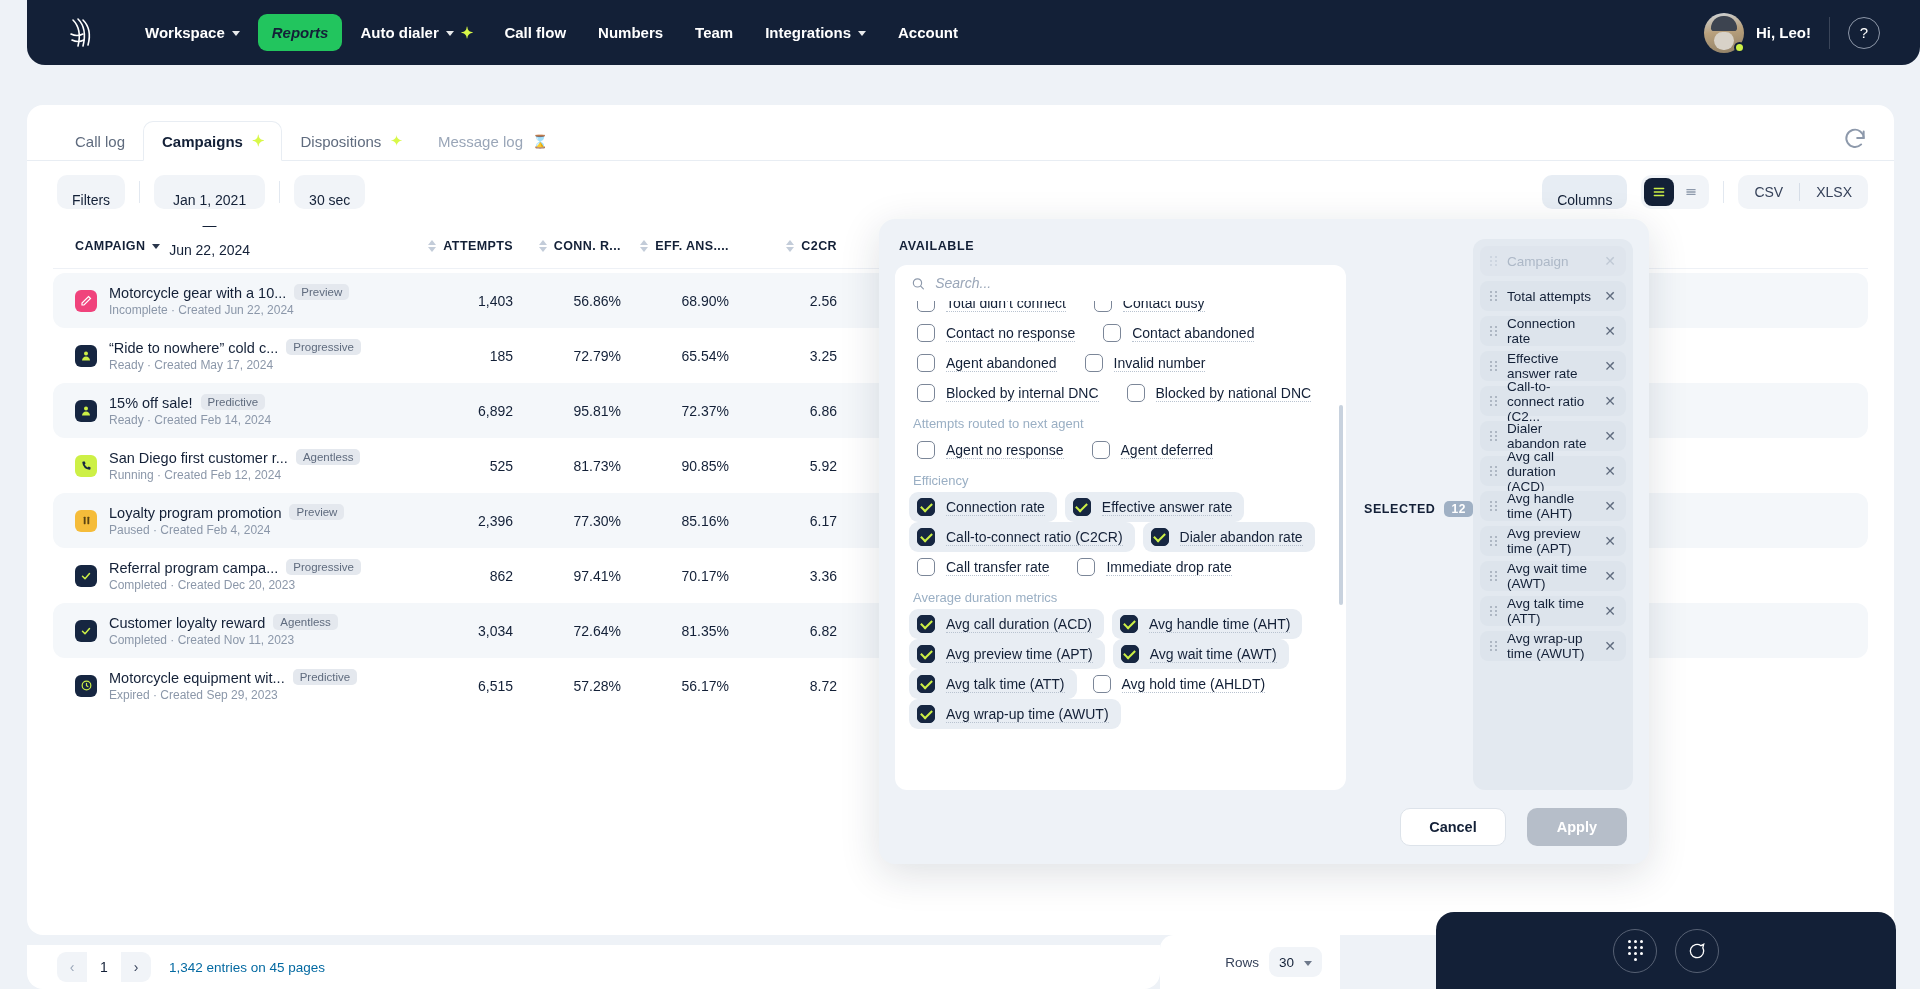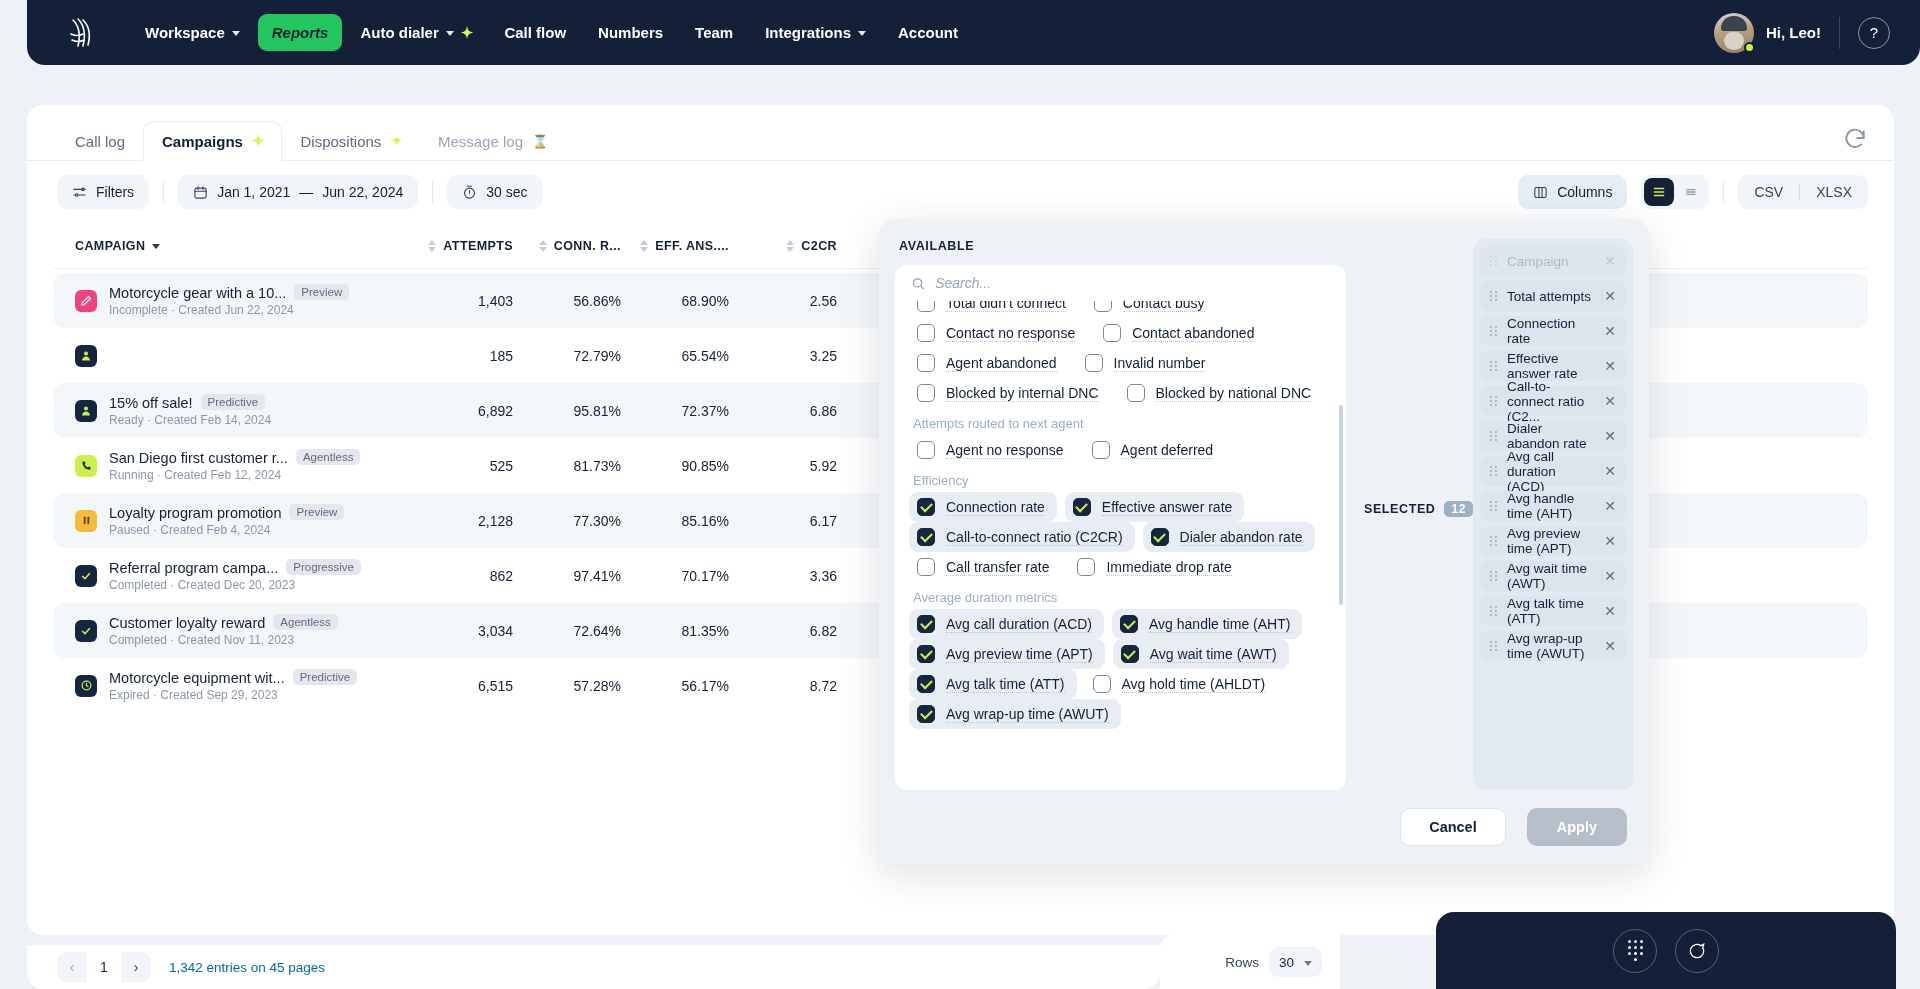--- a/index.html
+++ b/index.html
@@ -21,21 +21,21 @@
   .navitems { display: flex; align-items: center; margin-left: 30px; gap: 4px; }
   .navitem {
     color: #fff; font-size: 15px; font-weight: 600;
     padding: 10px 14px; border-radius: 9px; white-space: nowrap;
     display: flex; align-items: center; gap: 7px; cursor: pointer;
   }
   .navitem.active { background: #22c55e; color: #132037; font-style: italic; }
   .caret { width: 0; height: 0; border-left: 4.5px solid transparent; border-right: 4.5px solid transparent;
            border-top: 5px solid currentColor; opacity: .9; display:inline-block; margin-top:2px;}
   .sparkle { color: #d8f848; font-size: 15px; letter-spacing: -1px; }
-  #navright { margin-left: auto; display: flex; align-items: center; padding-right: 30px; }
+  #navright { margin-left: auto; display: flex; align-items: center; padding-right: 40px; }
   #avatar-wrap { position: relative; width: 40px; height: 40px; }
   #avatar {
     width: 40px; height: 40px; border-radius: 50%;
     background: linear-gradient(170deg,#cfd6dd 0%,#b9a17d 45%,#8f7f66 100%);
     overflow: hidden; position: relative;
   }
   #avatar:before { content:""; position:absolute; left:7px; top:3px; width:26px; height:15px;
     background:#3d4450; border-radius:13px 13px 3px 3px; }
   #avatar:after { content:""; position:absolute; left:10px; top:19px; width:20px; height:18px;
     background:#d8d2c8; border-radius:9px 9px 10px 10px; }
@@ -61,21 +61,21 @@
   .tab.active { color: #132037; font-weight: 700; background: #fff;
     border: 1px solid #e8edf3; border-bottom-color: #fff; }
   .tab.muted { color: #9aa6b8; }
   #refresh-btn { position: absolute; right: 26px; bottom: 8px; width: 26px; height: 26px;
     color: #8d99ab; cursor: pointer; }
 
   
   #toolbar { height: 62px; display: flex; align-items: center; padding: 0 26px 0 30px; gap: 0; }
   .chip {
     background: #f1f4f8; border-radius: 10px; height: 34px; display: flex; align-items: center;
-    gap: 9px; padding: 8px 15px; font-size: 14px; color: #132037; cursor: pointer; white-space: nowrap;
+    gap: 9px; padding: 8px 15px; font-size: 14px; color: #132037; cursor: pointer; white-space: nowrap; flex-direction: column;
   }
   .vsep { width: 1px; height: 22px; background: #e2e8f0; margin: 0 14px; }
   .tb-spacer { flex: 1; }
   #columns-chip { background:#e7edf4; font-weight:500; }
   .viewtoggle { display:flex; background:#f1f4f8; border-radius:10px; padding:3px; margin-left:14px; gap:2px;}
   .vt { width:30px; height:28px; border-radius:8px; display:flex; align-items:center; justify-content:center; cursor:pointer; }
   .vt.active { background:#132037; }
   #export-chip { display:flex; background:#f1f4f8; border-radius:10px; height:34px; align-items:center;
     font-size:14px; color:#36425a; }
   #export-chip span { padding:0 16px; cursor:pointer; }
@@ -370,20 +370,24 @@
           <div class="cell-num c-num">2.56</div>
         </div>
         <div class="trow">
           <div style="width:330px;display:flex;align-items:center;">
             <div class="cicon" style="background:#162641">
               <svg width="12" height="12" viewBox="0 0 24 24" fill="#cdf046">
                 <circle cx="12" cy="7" r="4"></circle>
                 <path d="M4 21c0-4.4 3.6-8 8-8s8 3.6 8 8z"></path>
               </svg>
             </div>
+            <div>
+              <div class="cname">“Ride to nowhere” cold c...<span class="badge">Progressive</span></div>
+              <div class="cmeta">Ready · Created May 17, 2024</div>
+            </div>
           </div>
           <div class="cell-num c-num">185</div>
           <div class="cell-num c-num">72.79%</div>
           <div class="cell-num c-num">65.54%</div>
           <div class="cell-num c-num">3.25</div>
         </div>
         <div class="trow alt">
           <div style="width:330px;display:flex;align-items:center;">
             <div class="cicon" style="background:#162641">
               <svg width="12" height="12" viewBox="0 0 24 24" fill="#cdf046">
@@ -424,21 +428,21 @@
               <svg width="11" height="11" viewBox="0 0 24 24" fill="#5b4412">
                 <rect x="6" y="4" width="4" height="16" rx="1"></rect>
                 <rect x="14" y="4" width="4" height="16" rx="1"></rect>
               </svg>
             </div>
             <div>
               <div class="cname">Loyalty program promotion<span class="badge">Preview</span></div>
               <div class="cmeta">Paused · Created Feb 4, 2024</div>
             </div>
           </div>
-          <div class="cell-num c-num">2,128</div>
+          <div class="cell-num c-num">2,396</div>
           <div class="cell-num c-num">77.30%</div>
           <div class="cell-num c-num">85.16%</div>
           <div class="cell-num c-num">6.17</div>
         </div>
         <div class="trow">
           <div style="width:330px;display:flex;align-items:center;">
             <div class="cicon" style="background:#162641">
               <svg width="12" height="12" viewBox="0 0 24 24" fill="none" stroke="#cdf046" stroke-width="3" stroke-linecap="round" stroke-linejoin="round">
                 <path d="M5 12.5 10 17.5 19 7"></path>
               </svg>

